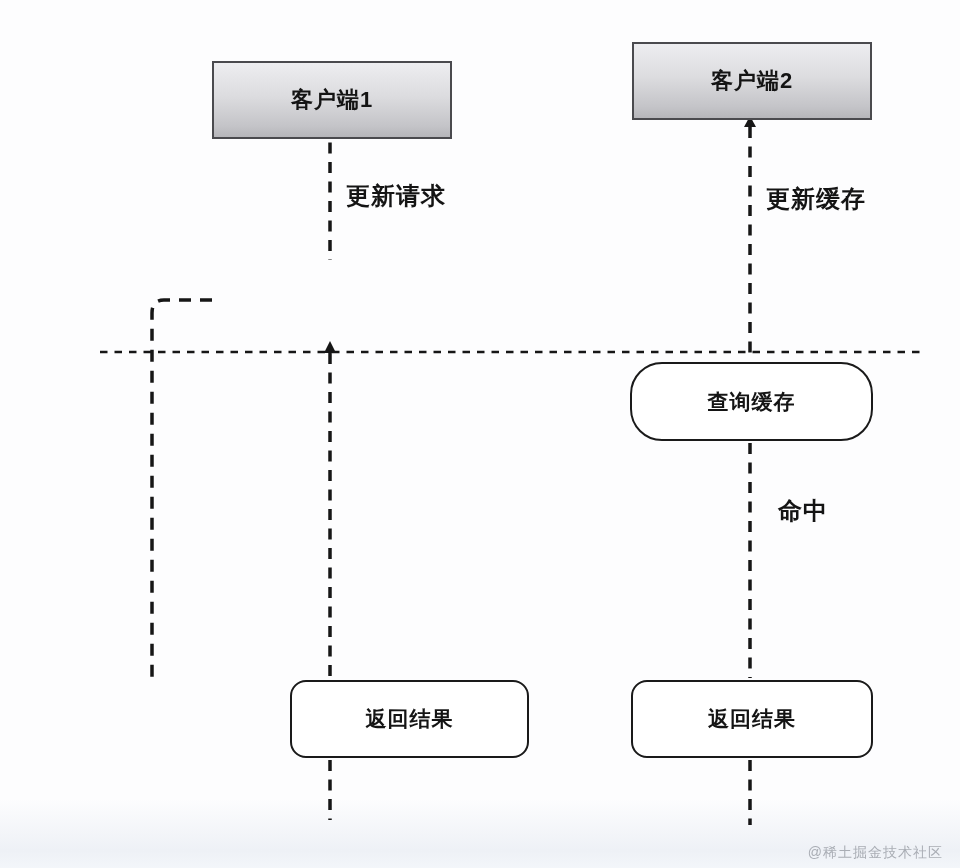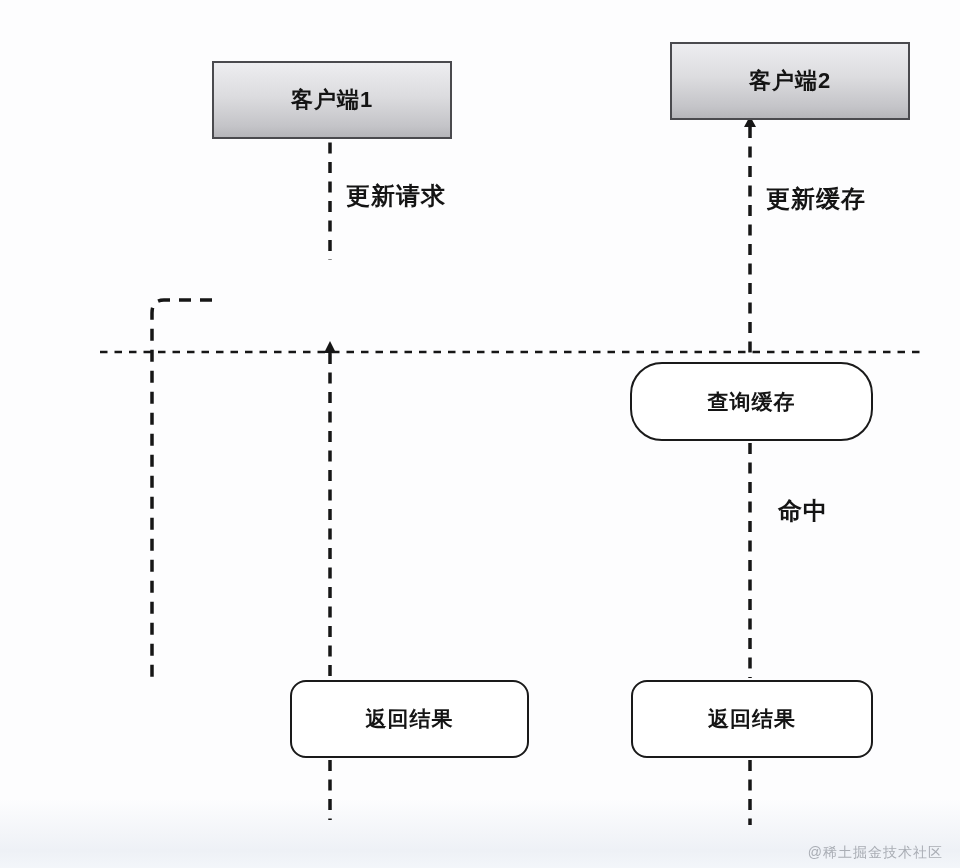--- a/index.html
+++ b/index.html
@@ -31,21 +31,21 @@
     background: linear-gradient(to bottom, #ededf0 0%, #dcdcdf 45%, #c4c4c8 85%, #b6b6ba 100%);
     display: flex;
     align-items: center;
     justify-content: center;
     font-size: 22px;
     font-weight: bold;
     letter-spacing: 1px;
     color: #141414;
   }
   #actor-client1 { left: 212px; top: 42px; margin-top: 19px; }
-  #actor-client2 { left: 632px; top: 42px; margin-left: 38px; }
+  #actor-client2 { left: 632px; top: 42px; }
   .node {
     position: absolute;
     box-sizing: border-box;
     background: #ffffff;
     border: 2.5px solid #1a1a1a;
     border-radius: 16px;
     display: flex;
     align-items: center;
     justify-content: center;
     font-size: 21px;

